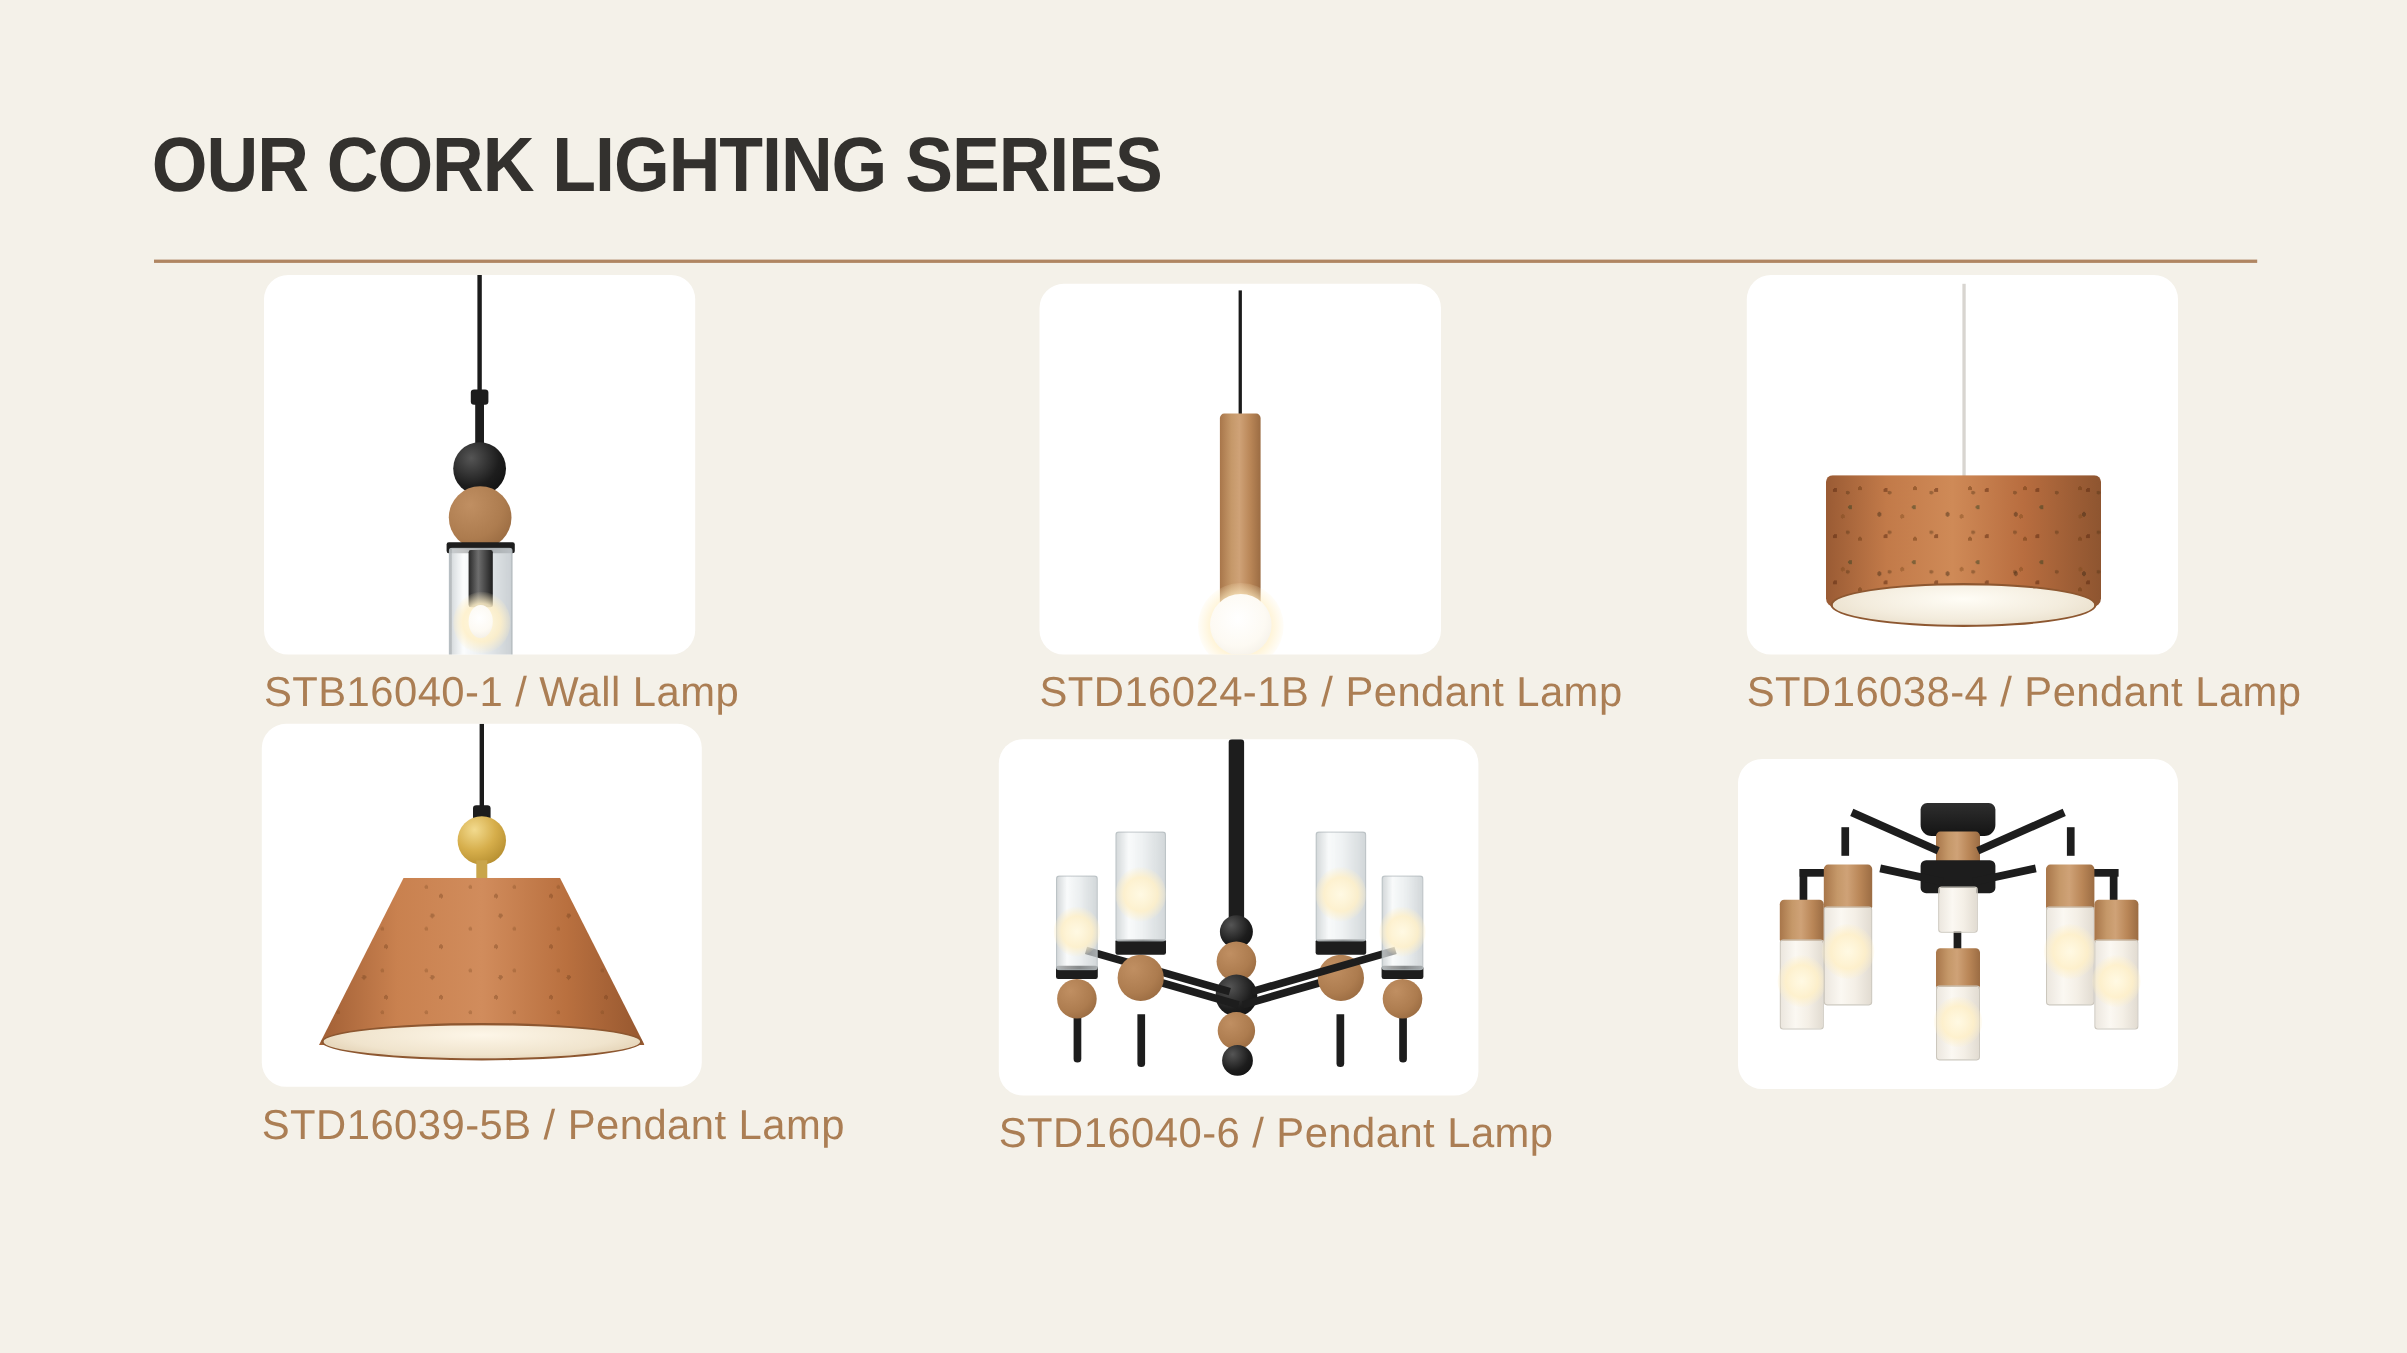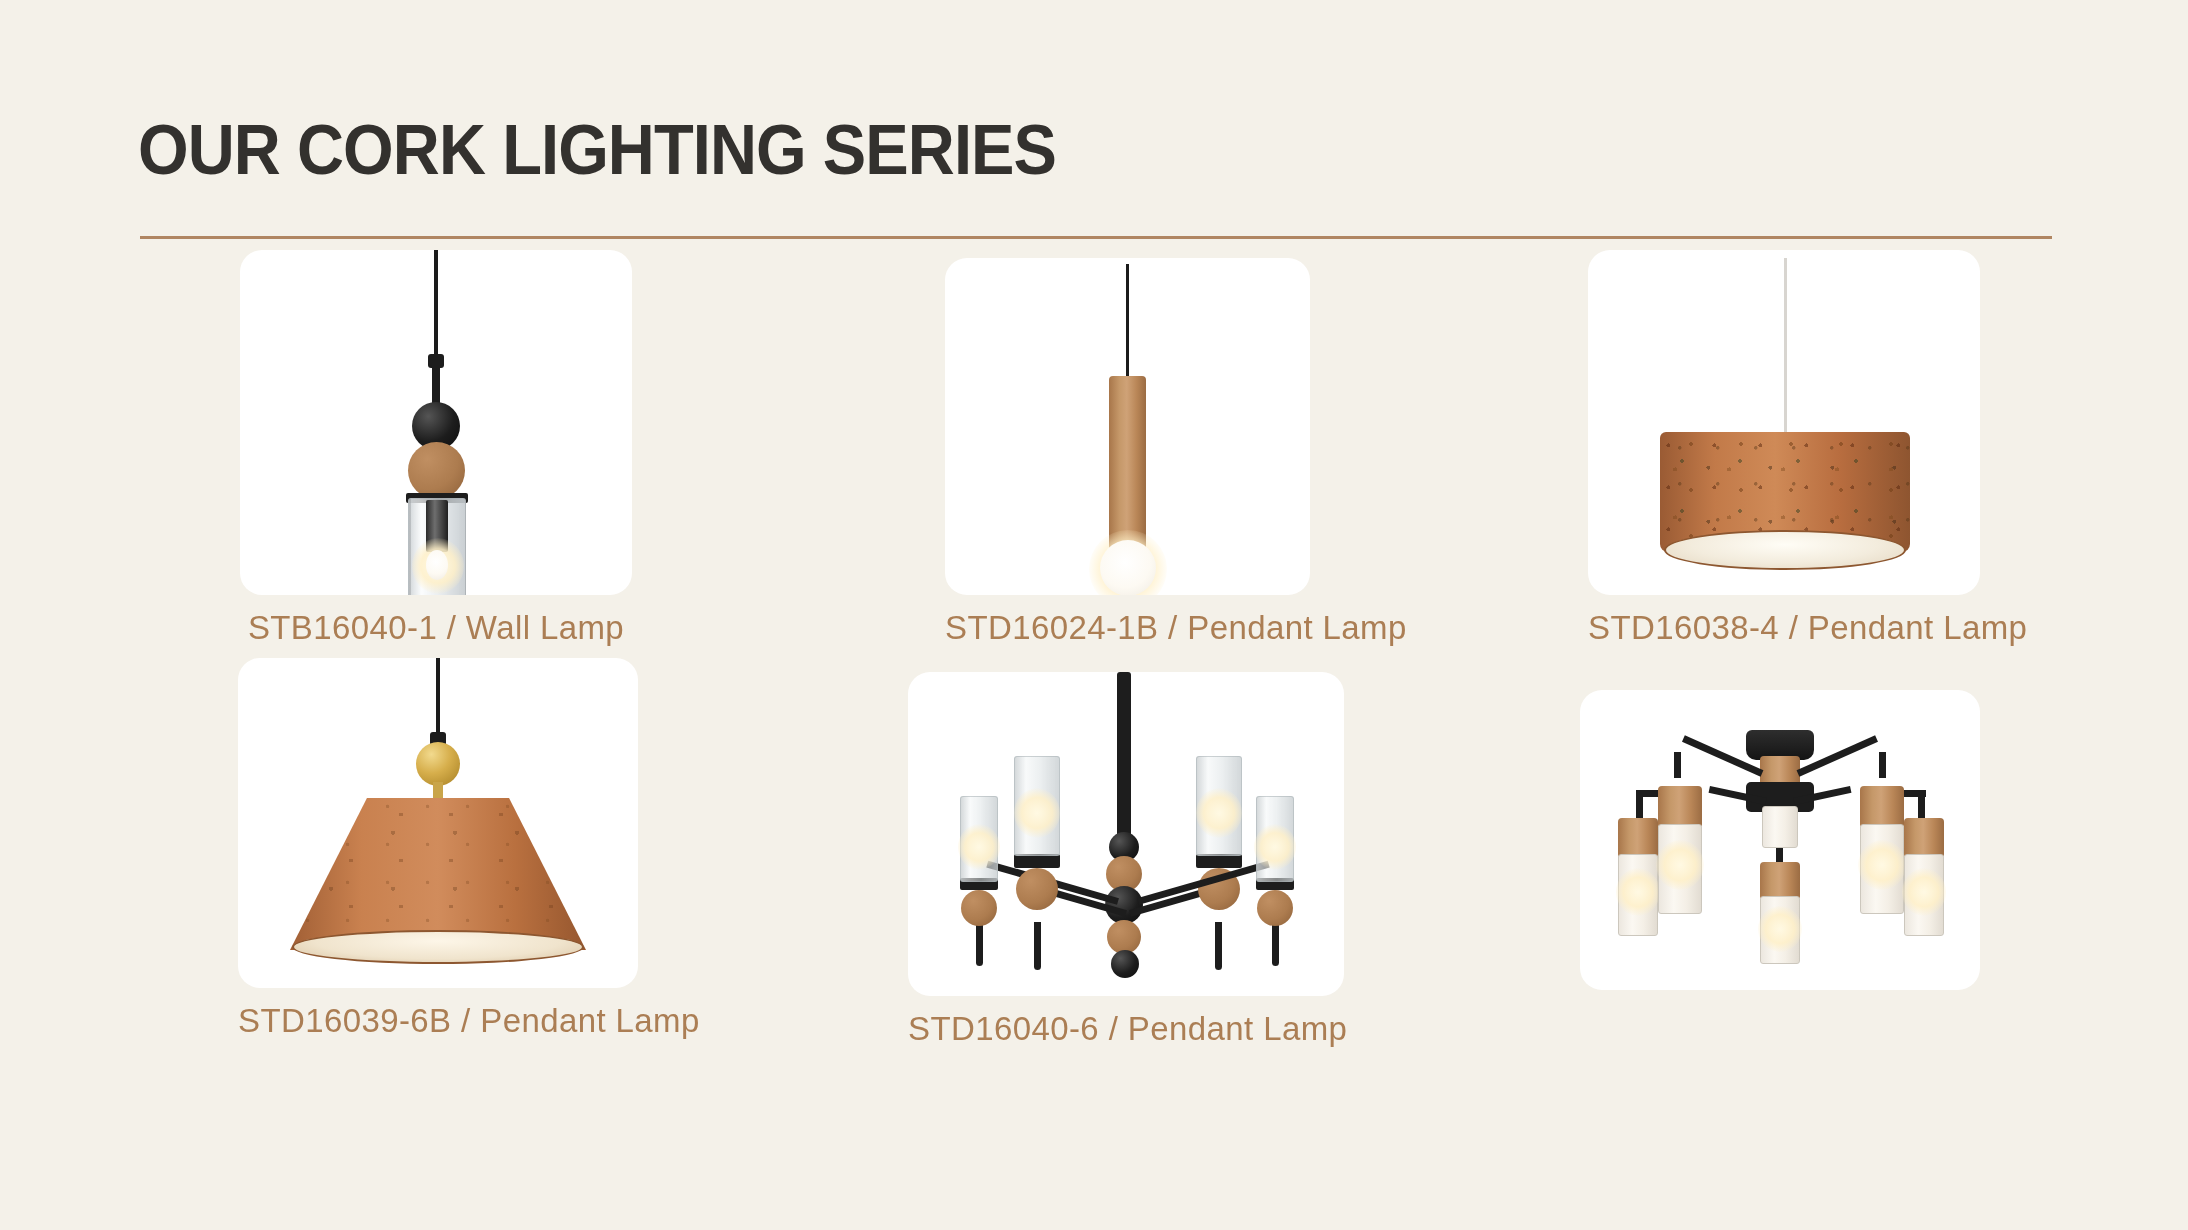--- a/index.html
+++ b/index.html
@@ -33,21 +33,21 @@
 
   .card {
     background: #ffffff;
     border-radius: 22px;
     position: relative;
     overflow: hidden;
   }
   .caption {
     text-align: center;
     font-family: "Liberation Sans", sans-serif;
-    font-size: 33px;
+    font-size: 38px;
     color: #ab7e54;
     letter-spacing: 0.4px;
     white-space: nowrap;
     margin-top: 14px;
   }
 
   
   .stage { position: absolute; inset: 0; }
   .cord { position: absolute; background: #1b1b1b; width: 4px; }
   .cord-white { position: absolute; background: #d8d5d0; width: 3px; }
@@ -180,21 +180,21 @@
     <div class="card" style="width:400px; height:330px;">
       <div class="stage">
         <div class="cord" style="left:198px; top:0px; height:80px;"></div>
         <div class="bar" style="left:192px; top:74px; width:16px; height:14px; border-radius:3px;"></div>
         <div class="ball-brass" style="left:178px; top:84px; width:44px; height:44px;"></div>
         <div class="bar" style="left:195px; top:124px; width:10px; height:20px; background:#c9a54a;"></div>
         <div class="cone" style="left:52px; top:140px; width:296px; height:152px;"></div>
         <div class="cone-lip" style="left:54px; top:272px; width:292px; height:34px;"></div>
       </div>
     </div>
-    <div class="caption">STD16039-6B / Pendant Lamp</div>
+    <div class="caption">STD16039-5B / Pendant Lamp</div>
   </div>
 
   <div class="cell" style="left:908px; top:672px; width:436px;">
     <div class="card" style="width:436px; height:324px;">
       <div class="stage">
 
         <div class="bar" style="left:209px; top:0px; width:14px; height:172px; border-radius:3px;"></div>
 
         <div class="ball-black" style="left:201px; top:160px; width:30px; height:30px;"></div>
         <div class="ball-cork" style="left:198px; top:184px; width:36px; height:36px;"></div>

